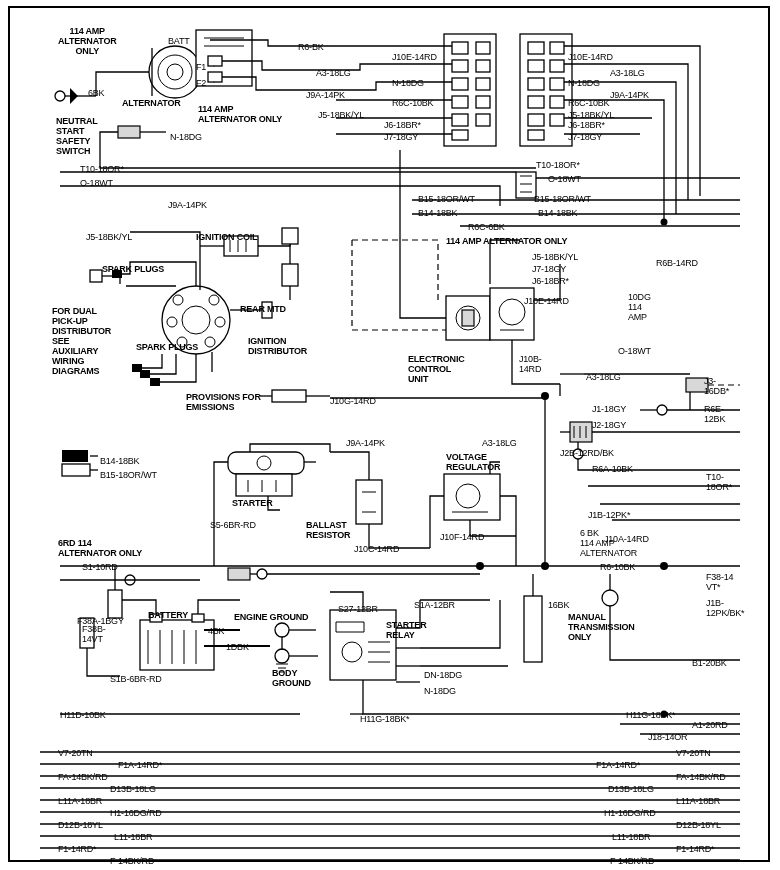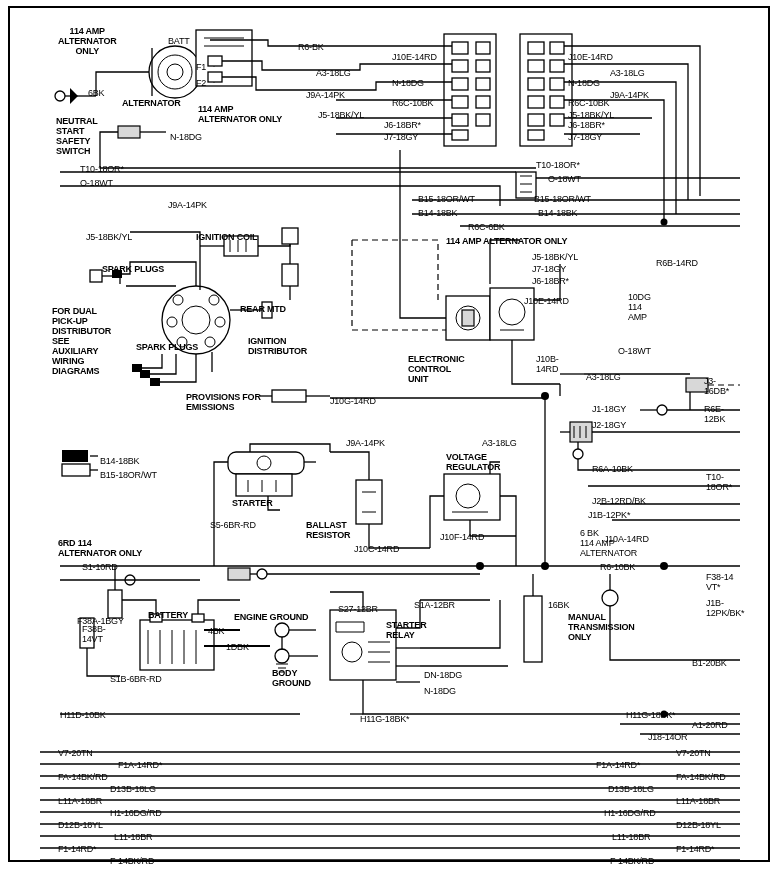--- a/index.html
+++ b/index.html
@@ -376,35 +376,35 @@
 WIRING
 DIAGRAMS</div>
       <div class="lbl b" style="left: 240px; top: 304px;">REAR MTD</div>
       <div class="lbl b" style="left: 248px; top: 336px;">IGNITION
 DISTRIBUTOR</div>
       <div class="lbl b" style="left: 136px; top: 342px;">SPARK PLUGS</div>
       <div class="lbl" style="left: 618px; top: 346px;">O-18WT</div>
       <div class="lbl b" style="left: 408px; top: 354px;">ELECTRONIC
 CONTROL
 UNIT</div>
-      <div class="lbl" style="left: 536px; top: 354px;">J10B-
+      <div class="lbl" style="left: 519px; top: 354px;">J10B-
 14RD</div>
       <div class="lbl" style="left: 586px; top: 372px;">A3-18LG</div>
       <div class="lbl" style="left: 704px; top: 376px;">J3-
 16DB*</div>
       <div class="lbl b" style="left: 186px; top: 392px;">PROVISIONS FOR
 EMISSIONS</div>
       <div class="lbl" style="left: 330px; top: 396px;">J10G-14RD</div>
       <div class="lbl" style="left: 592px; top: 404px;">J1-18GY</div>
       <div class="lbl" style="left: 704px; top: 404px;">R6E-
 12BK</div>
       <div class="lbl" style="left: 592px; top: 420px;">J2-18GY</div>
       <div class="lbl" style="left: 346px; top: 438px;">J9A-14PK</div>
       <div class="lbl" style="left: 482px; top: 438px;">A3-18LG</div>
-      <div class="lbl" style="left: 592px; top: 448px; margin-top: 48px;">J2B-12RD/BK</div>
+      <div class="lbl" style="left: 560px; top: 448px;">J2B-12RD/BK</div>
       <div class="lbl b" style="left: 446px; top: 452px;">VOLTAGE
 REGULATOR</div>
       <div class="lbl" style="left: 592px; top: 464px;">R6A-10BK</div>
       <div class="lbl" style="left: 706px; top: 472px;">T10-
 18OR*</div>
       <div class="lbl b" style="left: 232px; top: 498px;">STARTER</div>
       <div class="lbl" style="left: 588px; top: 510px;">J1B-12PK*</div>
       <div class="lbl b" style="left: 306px; top: 520px;">BALLAST
 RESISTOR</div>
       <div class="lbl" style="left: 604px; top: 534px;">J10A-14RD</div>

